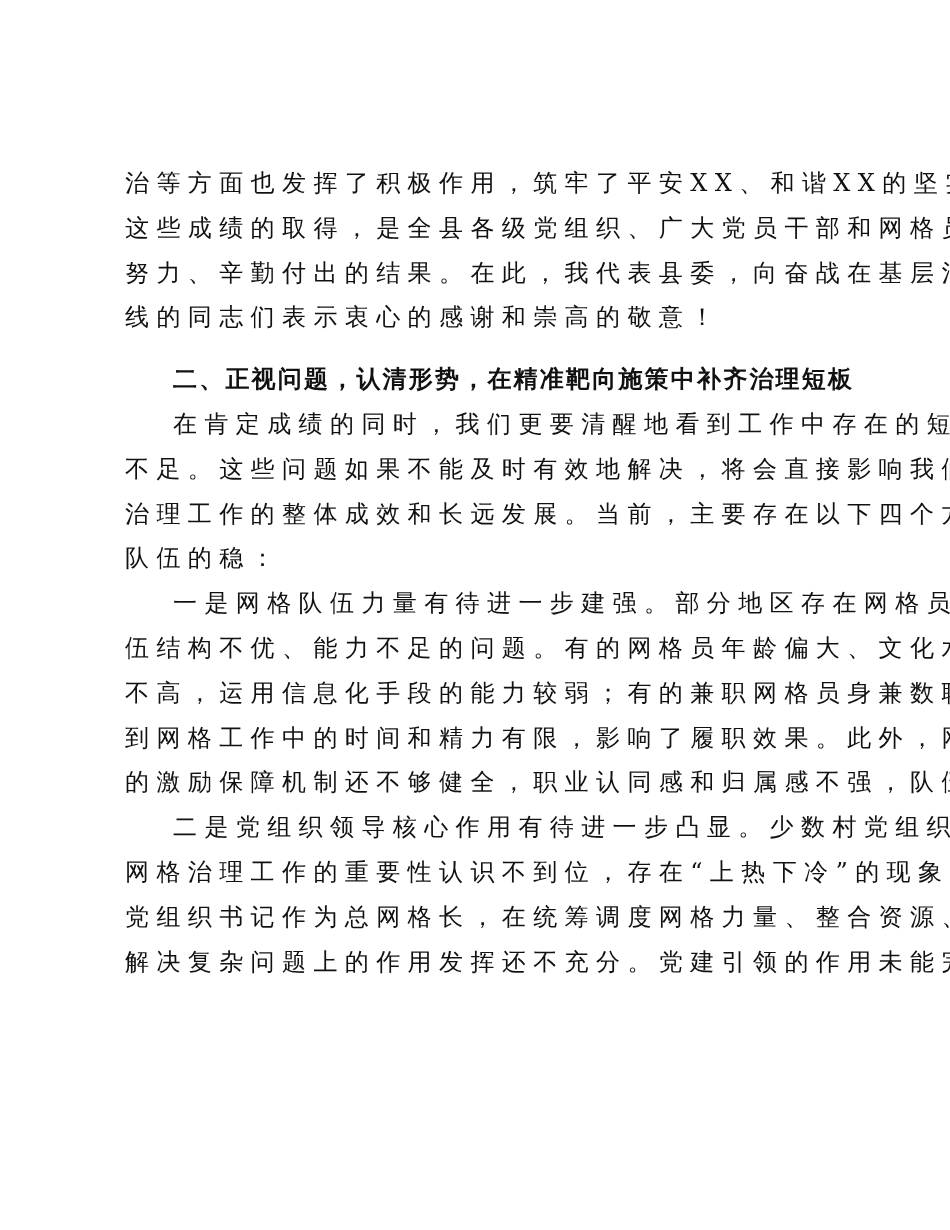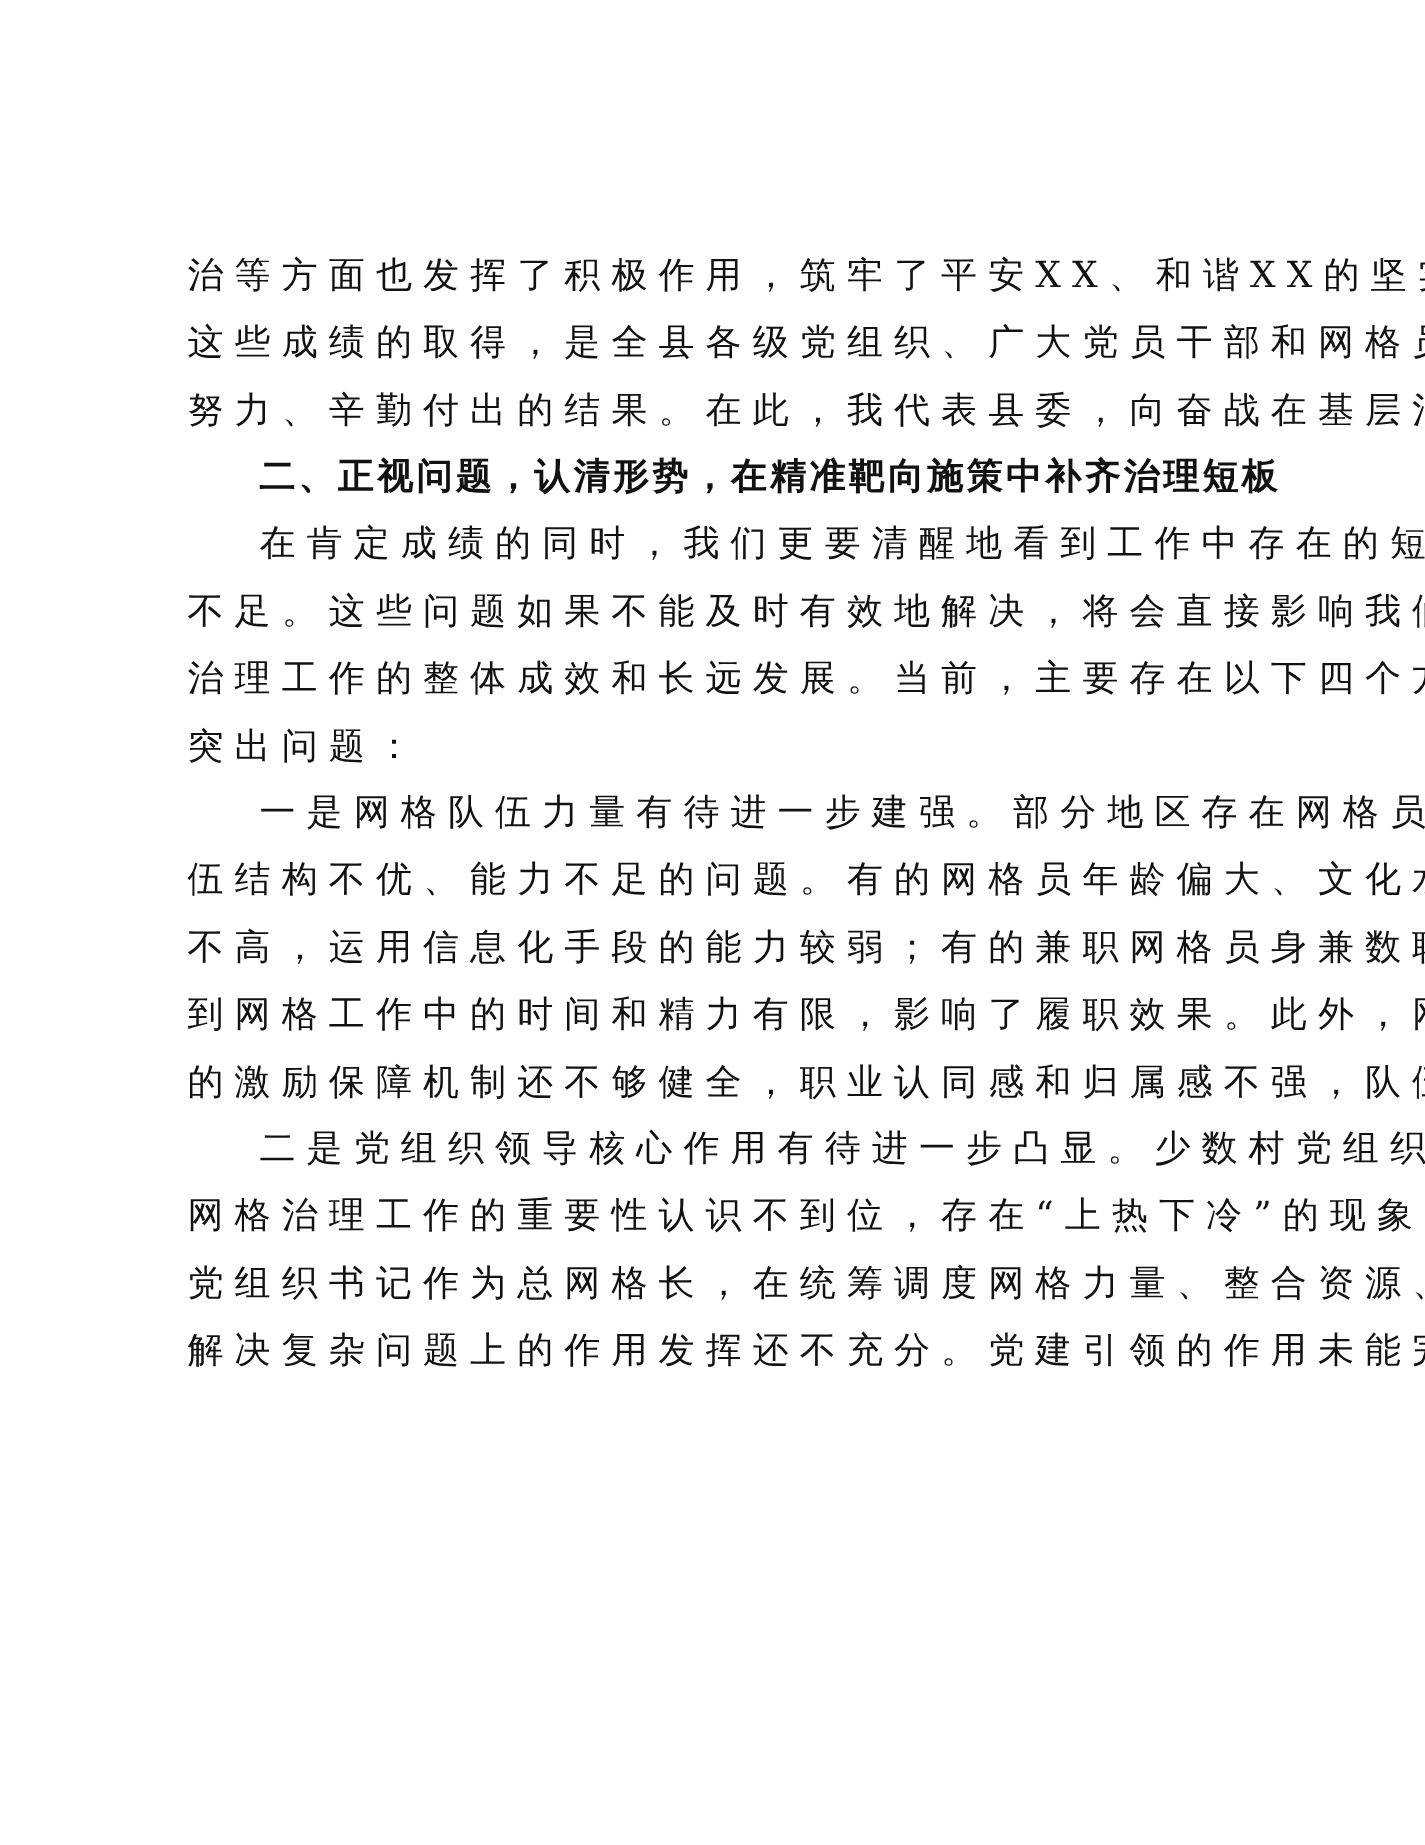--- a/index.html
+++ b/index.html
@@ -20,37 +20,39 @@
       white-space: nowrap;
       letter-spacing: 7.4px;
       overflow: visible;
     }
     .indent { padding-left: 48px; }
     .heading {
       font-family: "DejaVu Sans", "Liberation Sans", sans-serif;
       font-weight: bold;
       letter-spacing: 2.2px;
       padding-left: 48px;
+      margin-top: 17px;
     }
   </style>
 </head>
 <body>
 
 <div class="page">
   <div class="paragraph">
     <span class="line">治等方面也发挥了积极作用，筑牢了平安XX、和谐XX的坚实基础。</span>
     <span class="line">这些成绩的取得，是全县各级党组织、广大党员干部和网格员共同</span>
     <span class="line">努力、辛勤付出的结果。在此，我代表县委，向奋战在基层治理一</span>
+    <span class="line">线的同志们表示衷心的感谢和崇高的敬意！</span>
   </div>
   <div class="line heading">二、正视问题，认清形势，在精准靶向施策中补齐治理短板</div>
   <div class="paragraph">
     <span class="line indent">在肯定成绩的同时，我们更要清醒地看到工作中存在的短板和</span>
     <span class="line">不足。这些问题如果不能及时有效地解决，将会直接影响我们网格</span>
     <span class="line">治理工作的整体成效和长远发展。当前，主要存在以下四个方面的</span>
-    <span class="line">突出问题：</span>
+    <span class="line">队伍的稳：</span>
   </div>
   <div class="paragraph">
     <span class="line indent">一是网格队伍力量有待进一步建强。部分地区存在网格员队</span>
     <span class="line">伍结构不优、能力不足的问题。有的网格员年龄偏大、文化水平</span>
     <span class="line">不高，运用信息化手段的能力较弱；有的兼职网格员身兼数职，投入</span>
     <span class="line">到网格工作中的时间和精力有限，影响了履职效果。此外，网格员</span>
     <span class="line">的激励保障机制还不够健全，职业认同感和归属感不强，队伍的稳</span>
   </div>
   <div class="paragraph">
     <span class="line indent">二是党组织领导核心作用有待进一步凸显。少数村党组织对</span>

